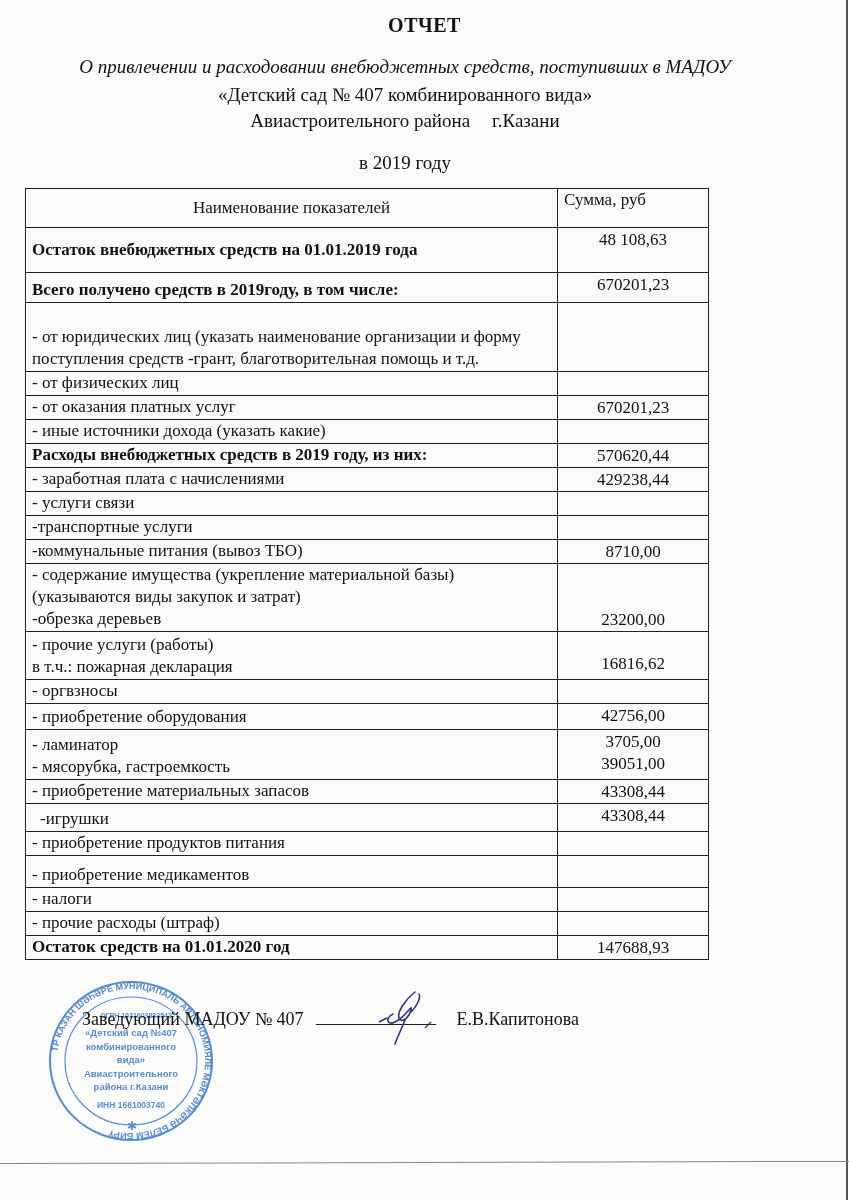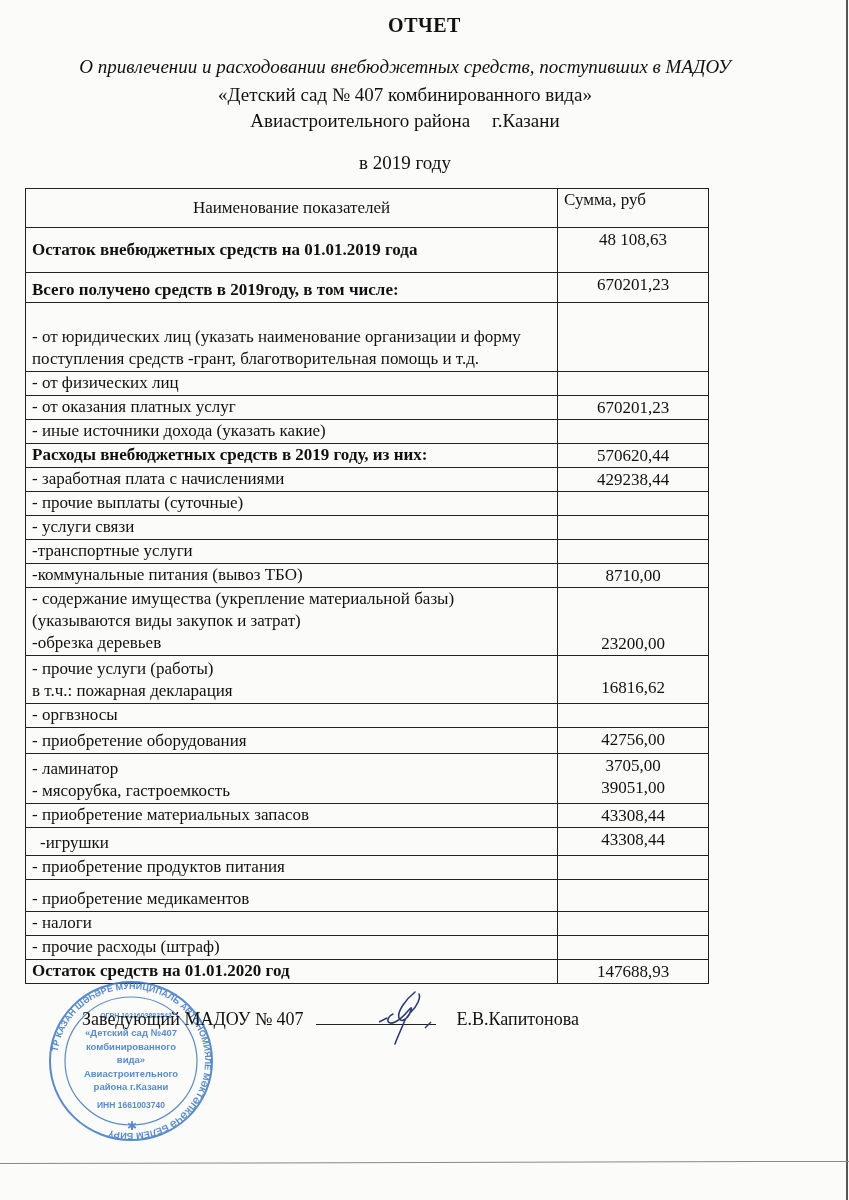--- a/index.html
+++ b/index.html
@@ -96,24 +96,20 @@
       <td class="lbl">- иные источники дохода (указать какие)</td>
       <td class="amt"></td>
     </tr>
     <tr class="bold" style="height:24px">
       <td class="lbl">Расходы внебюджетных средств в 2019 году, из них:</td>
       <td class="amt">570620,44</td>
     </tr>
     <tr style="height:24px">
       <td class="lbl">- заработная плата с начислениями</td>
       <td class="amt">429238,44</td>
-    </tr>
-    <tr style="height:24px">
-      <td class="lbl">- прочие выплаты (суточные)</td>
-      <td class="amt"></td>
     </tr>
     <tr style="height:24px">
       <td class="lbl">- услуги связи</td>
       <td class="amt"></td>
     </tr>
     <tr style="height:24px">
       <td class="lbl">-транспортные услуги</td>
       <td class="amt"></td>
     </tr>
     <tr style="height:24px">

